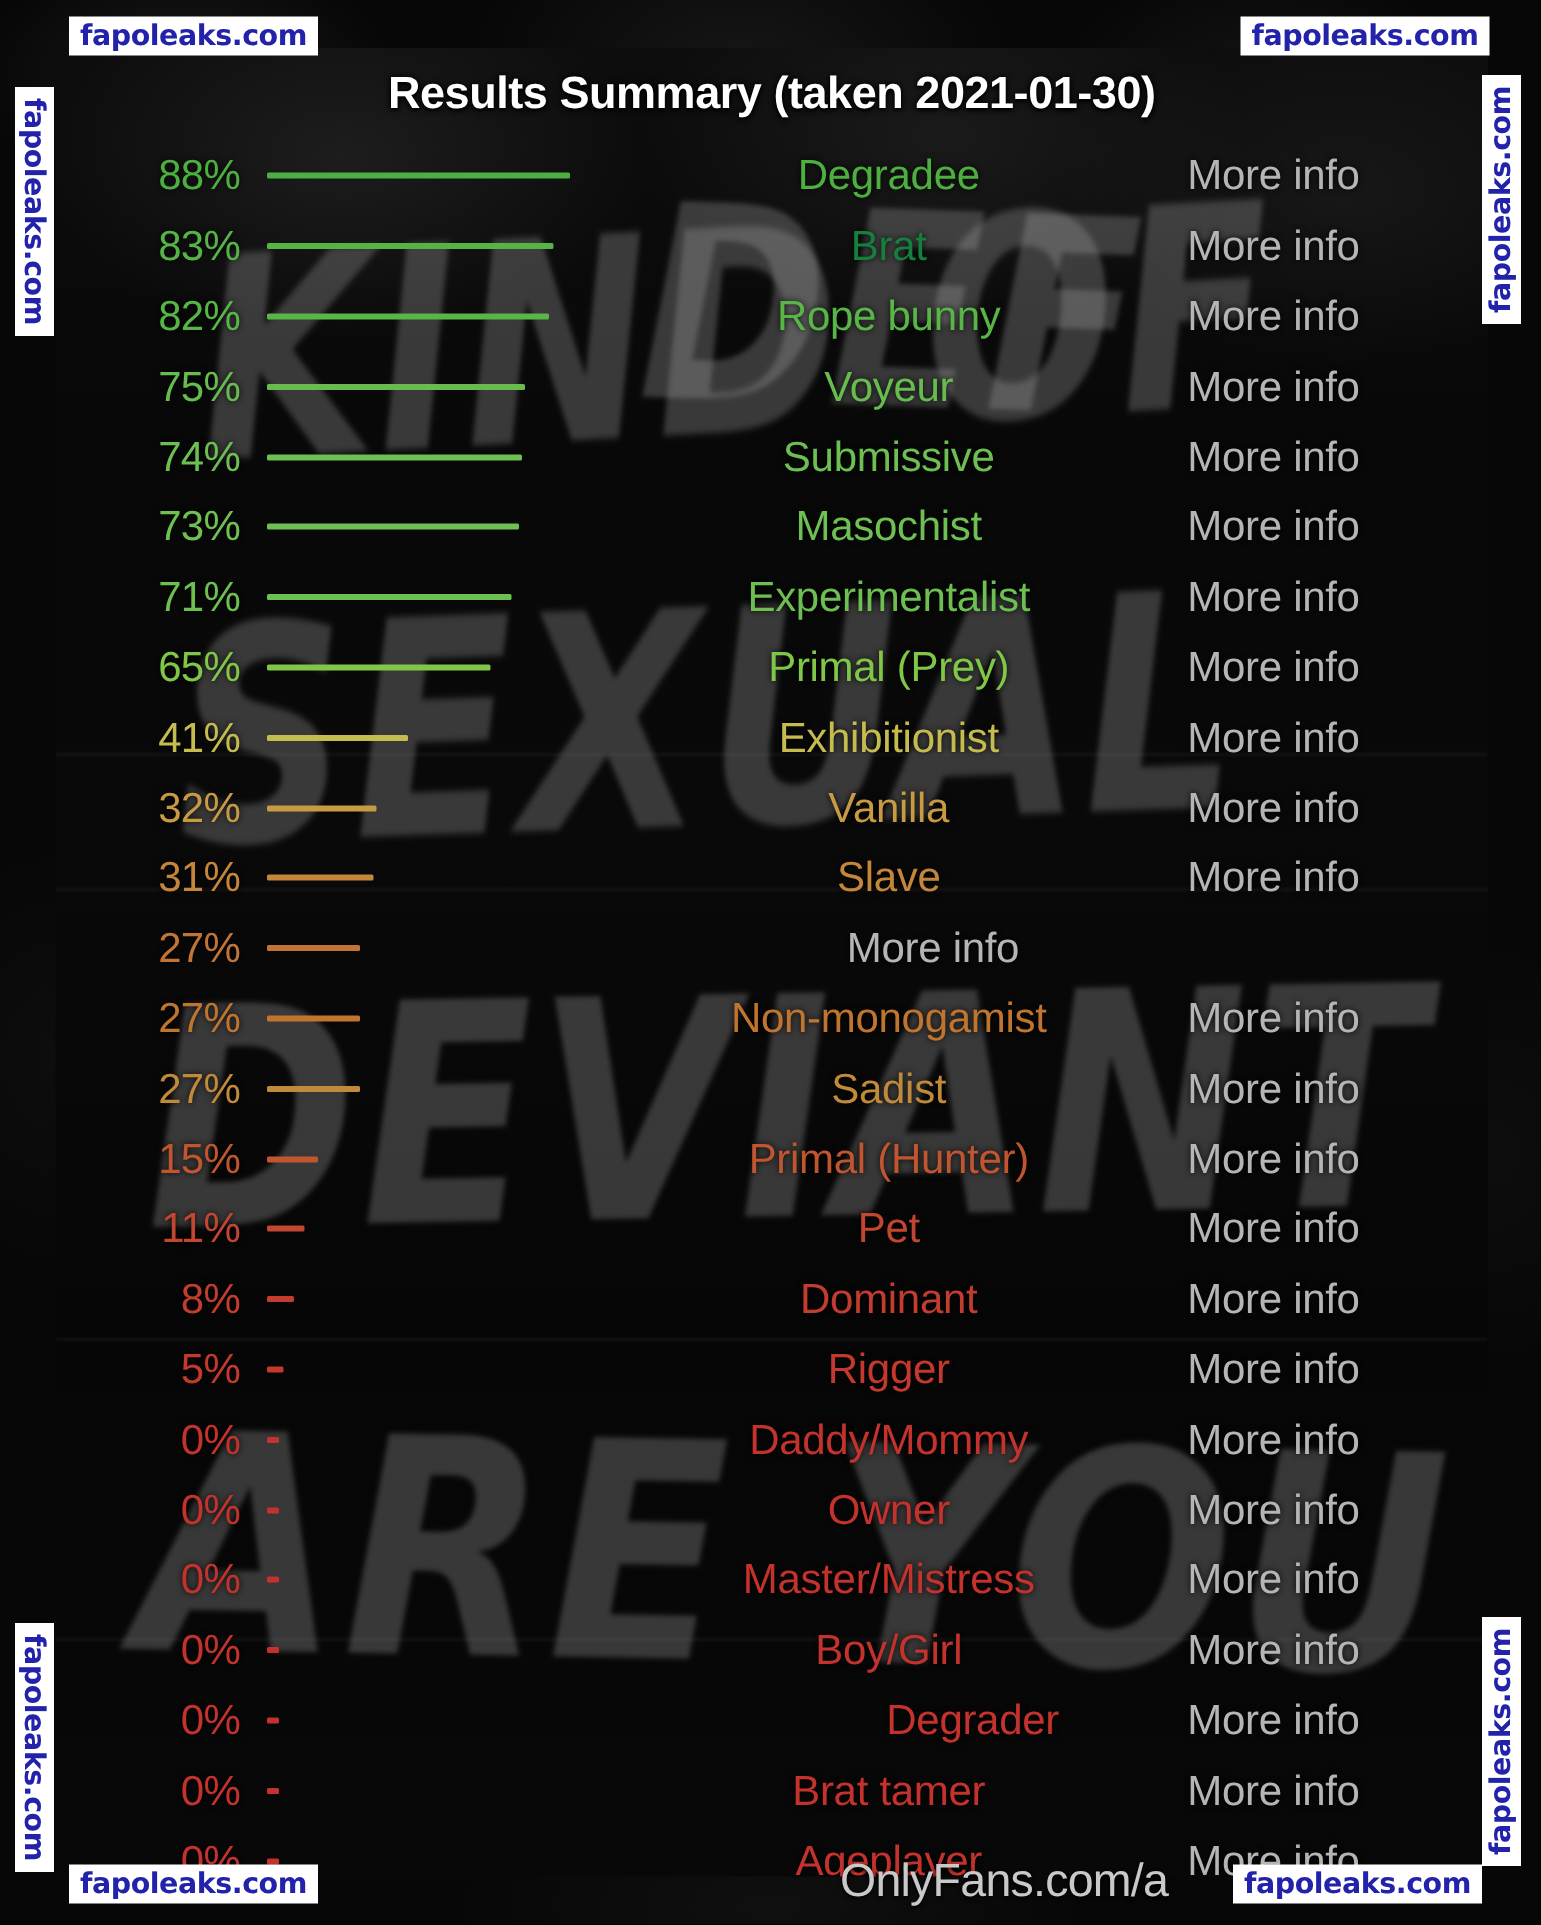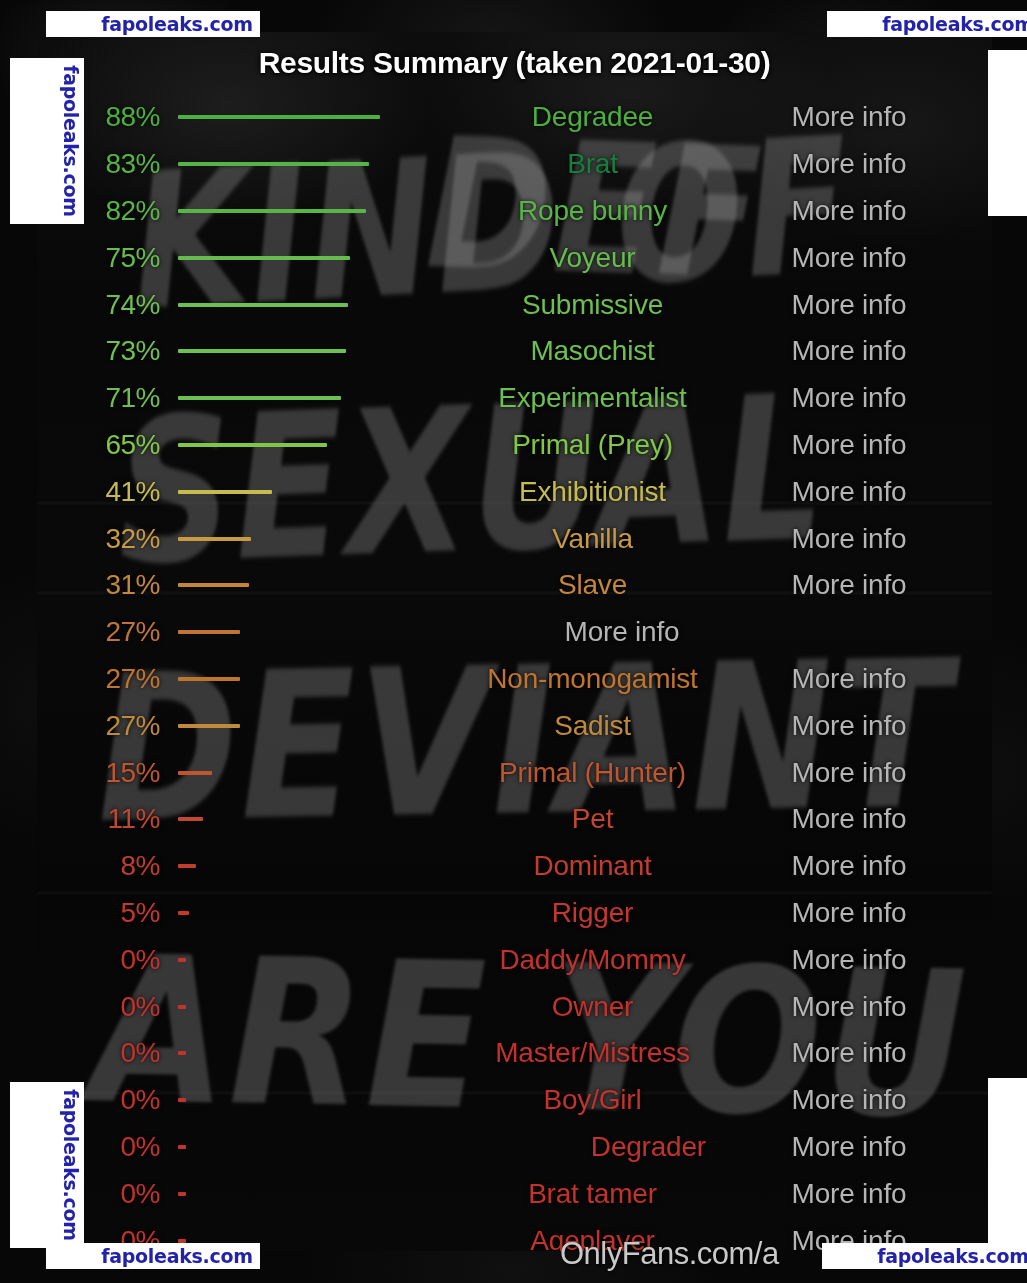--- a/index.html
+++ b/index.html
@@ -169,21 +169,20 @@
     color: #2222aa;
     font-family: "DejaVu Sans", sans-serif;
     font-weight: 700;
     font-size: 19px;
     letter-spacing: -0.3px;
     display: flex;
     align-items: center;
     justify-content: center;
     white-space: nowrap;
     z-index: 20;
-    padding-left: 48px;
   }
   .wm-h { height: 26px; width: 166px; }
   .wm-v { width: 26px;  height: 166px; }
   .wm-v span { transform: rotate(90deg); display: block; }
   .wm-v.flip span { transform: rotate(-90deg); }
 
   .wm-tl  { left: 46px;  top: 11px; }
   .wm-tr  { left: 827px; top: 11px; }
   .wm-lt  { left: 10px;  top: 58px; }
   .wm-rt  { left: 988px; top: 50px; }

